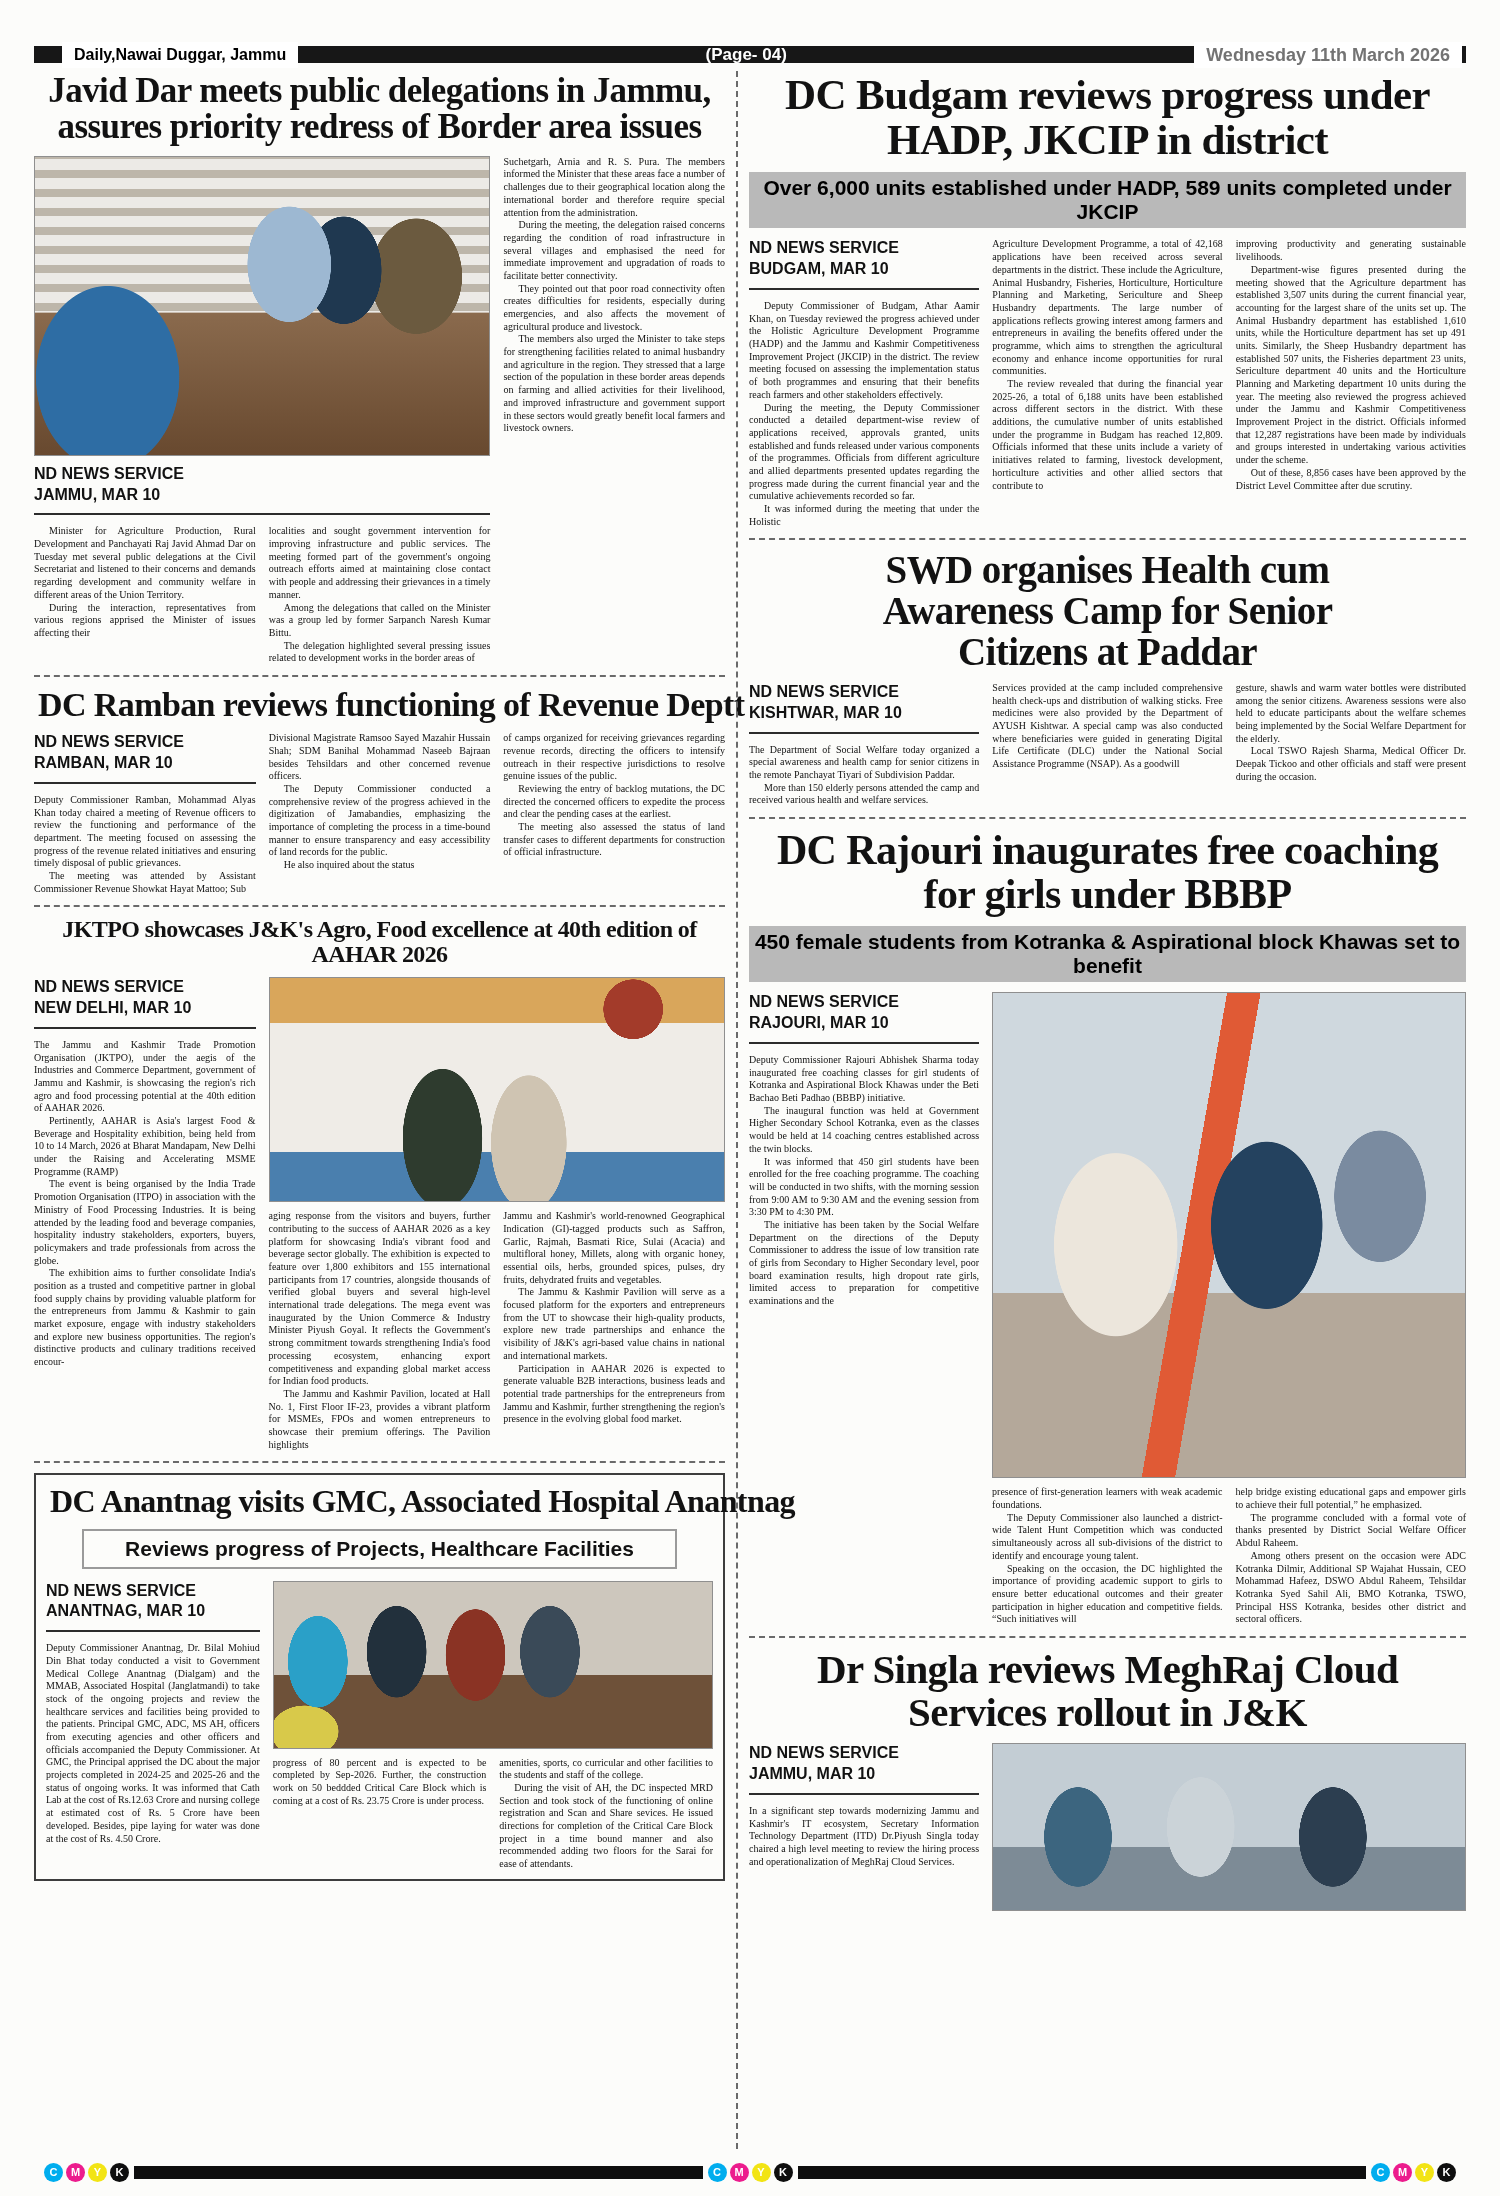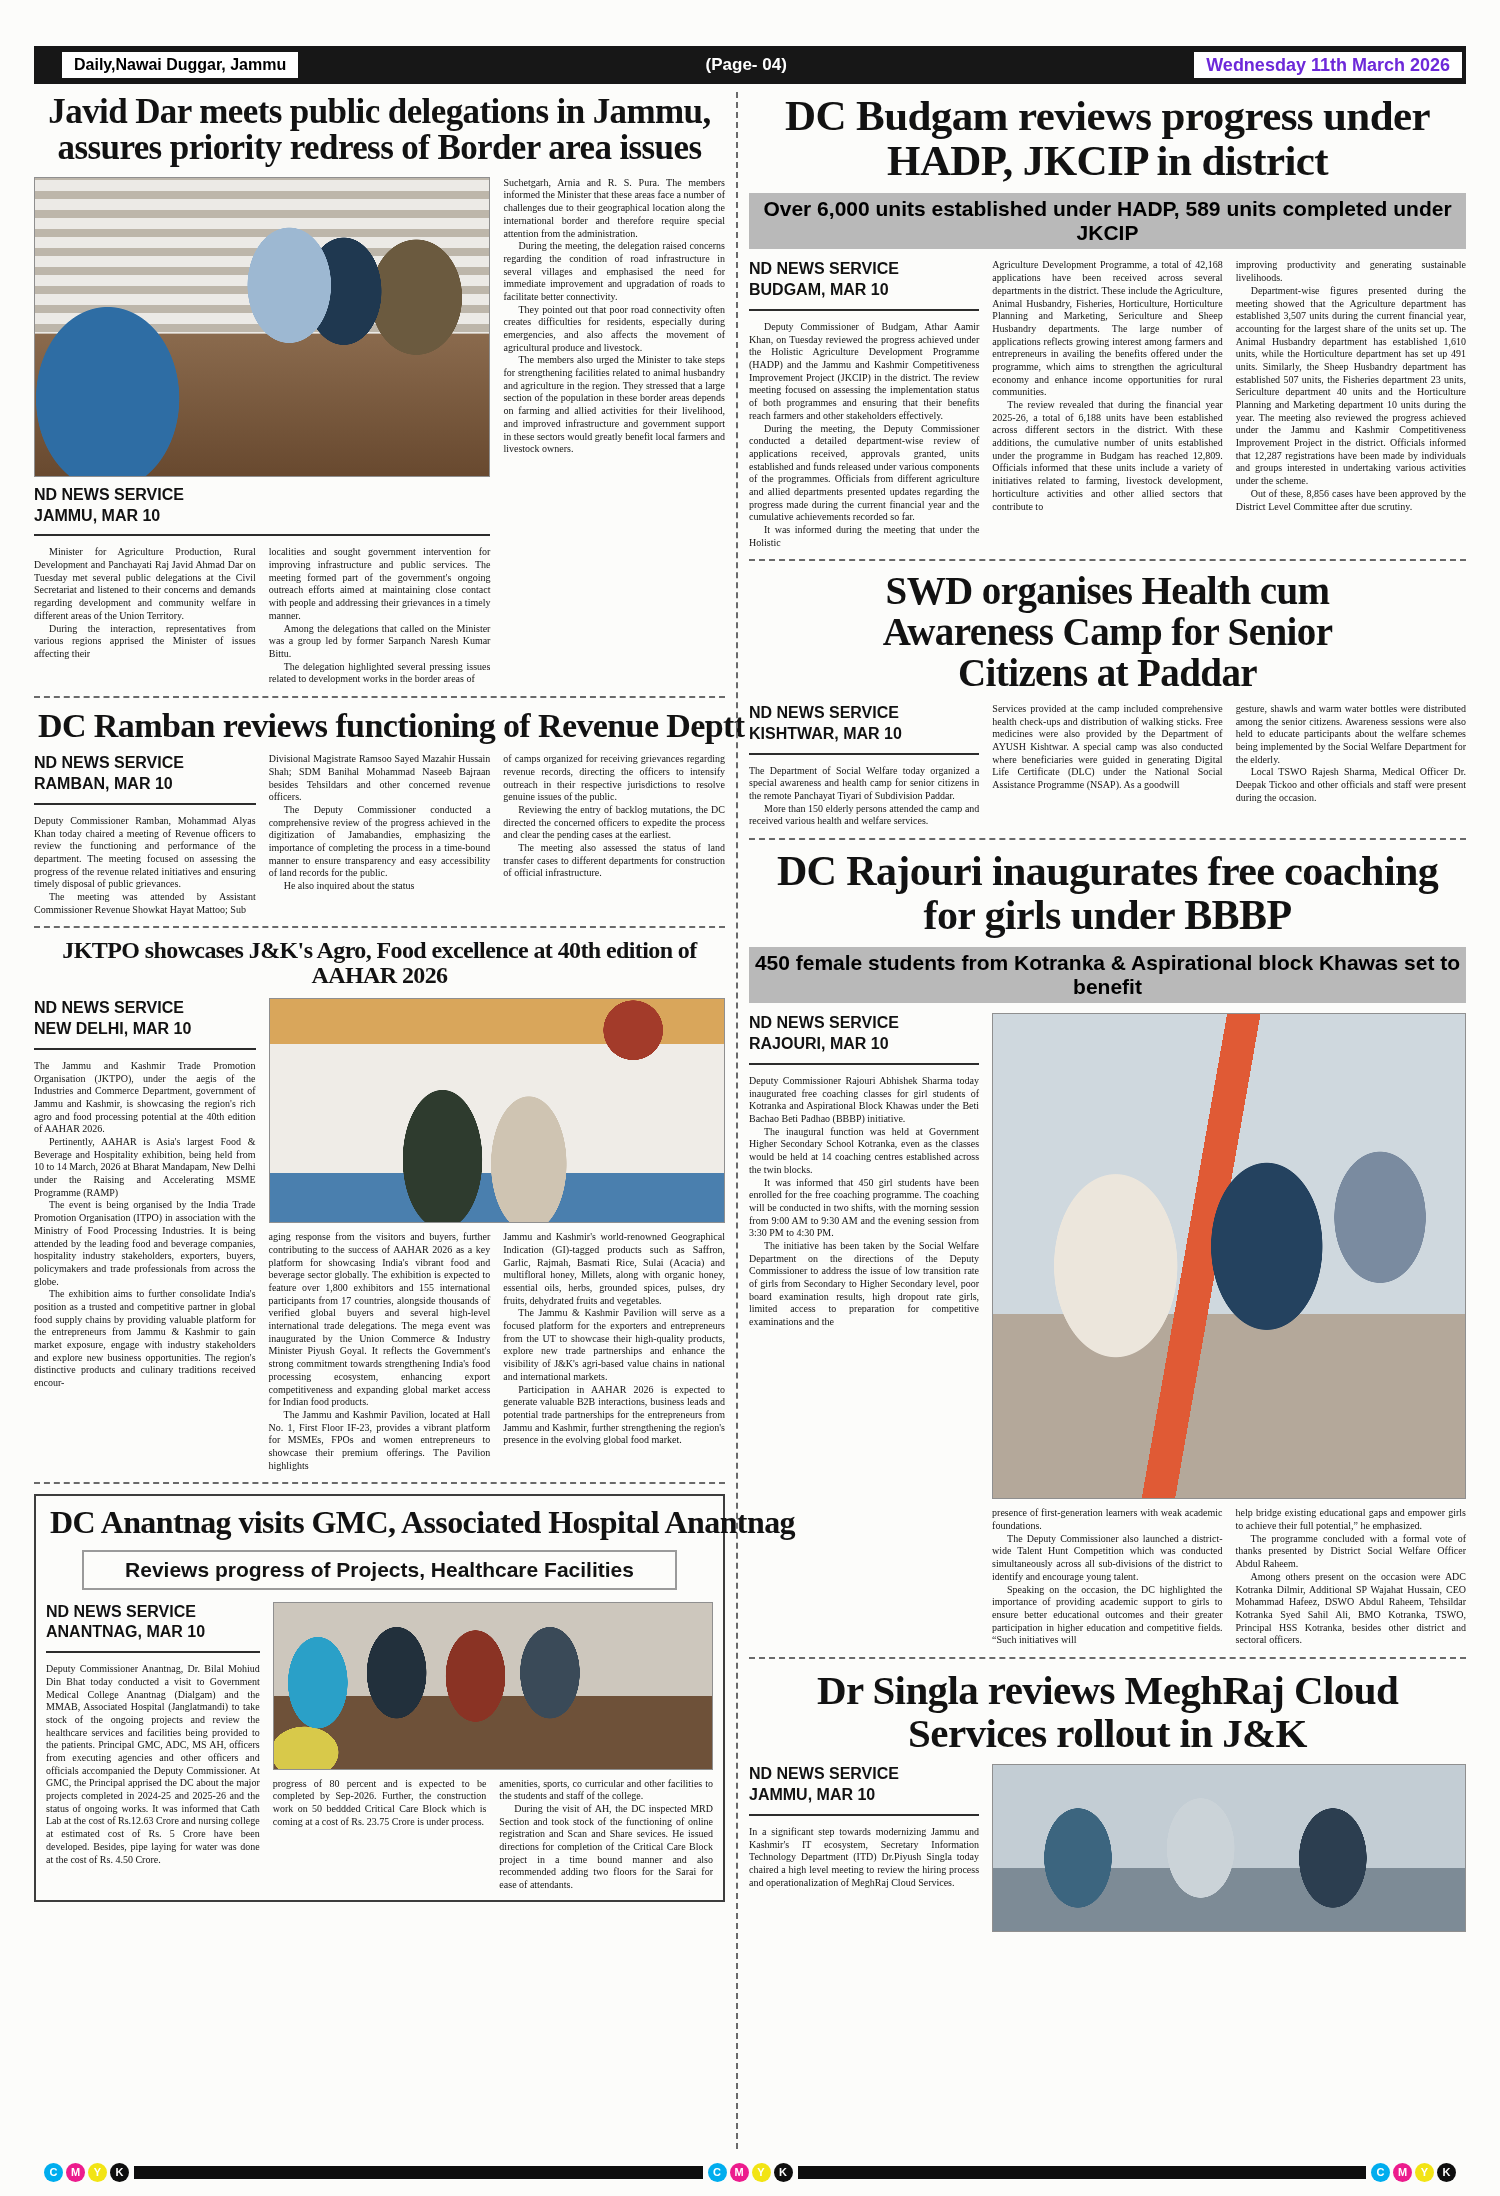--- a/index.html
+++ b/index.html
@@ -1,23 +1,23 @@
 <!DOCTYPE html>
 <html><head>
 <meta charset="utf-8">
 <style>
   html,body { margin:0; padding:0; background:#9a9a9a; }
   .page { width:1500px; height:2196px; margin:0 auto; background:#fcfcfa; box-sizing:border-box;
           padding:46px 34px 14px 34px; display:flex; flex-direction:column; overflow:hidden;
           font-family:"Liberation Serif", serif; color:#121212; }
   
-  .masthead { display:flex; align-items:center; background:#171717; height:38px; padding:0 4px; flex:0 0 auto; }
+  .masthead { display:flex; align-items:center; background:#171717; height:17px; padding:0 4px; flex:0 0 auto; }
   .m-left  { background:#ffffff; color:#000; font:bold 16px/22px "Liberation Sans", sans-serif; padding:2px 12px; margin-left:24px; white-space:nowrap; }
   .m-center{ color:#fff; flex:1; text-align:center; font:bold 17px "Liberation Sans", sans-serif; }
-  .m-right { background:#ffffff; color:#6d28d9; font:bold 18px/22px "Liberation Sans", sans-serif; padding:2px 12px; white-space:nowrap; }
+  .m-right { background:#ffffff; color:#737373; font:bold 18px/22px "Liberation Sans", sans-serif; padding:2px 12px; white-space:nowrap; }
   
   .main { display:flex; flex:1; margin-top:8px; min-height:0; }
   .half-l { width:702px; padding-right:11px; box-sizing:border-box; }
   .half-r { flex:1; border-left:2px dashed #6a6a6a; padding-left:11px; box-sizing:border-box; min-width:0; }
   
   .headline { font-weight:bold; text-align:center; line-height:1.04; letter-spacing:-0.6px; margin:2px 4px 10px; }
   .hl-javid   { font-size:35px; }
   .hl-budgam  { font-size:43px; padding:0 26px; }
   .hl-ramban  { font-size:34px; white-space:nowrap; }
   .hl-swd     { font-size:39px; max-width:530px; margin-left:auto; margin-right:auto; }

